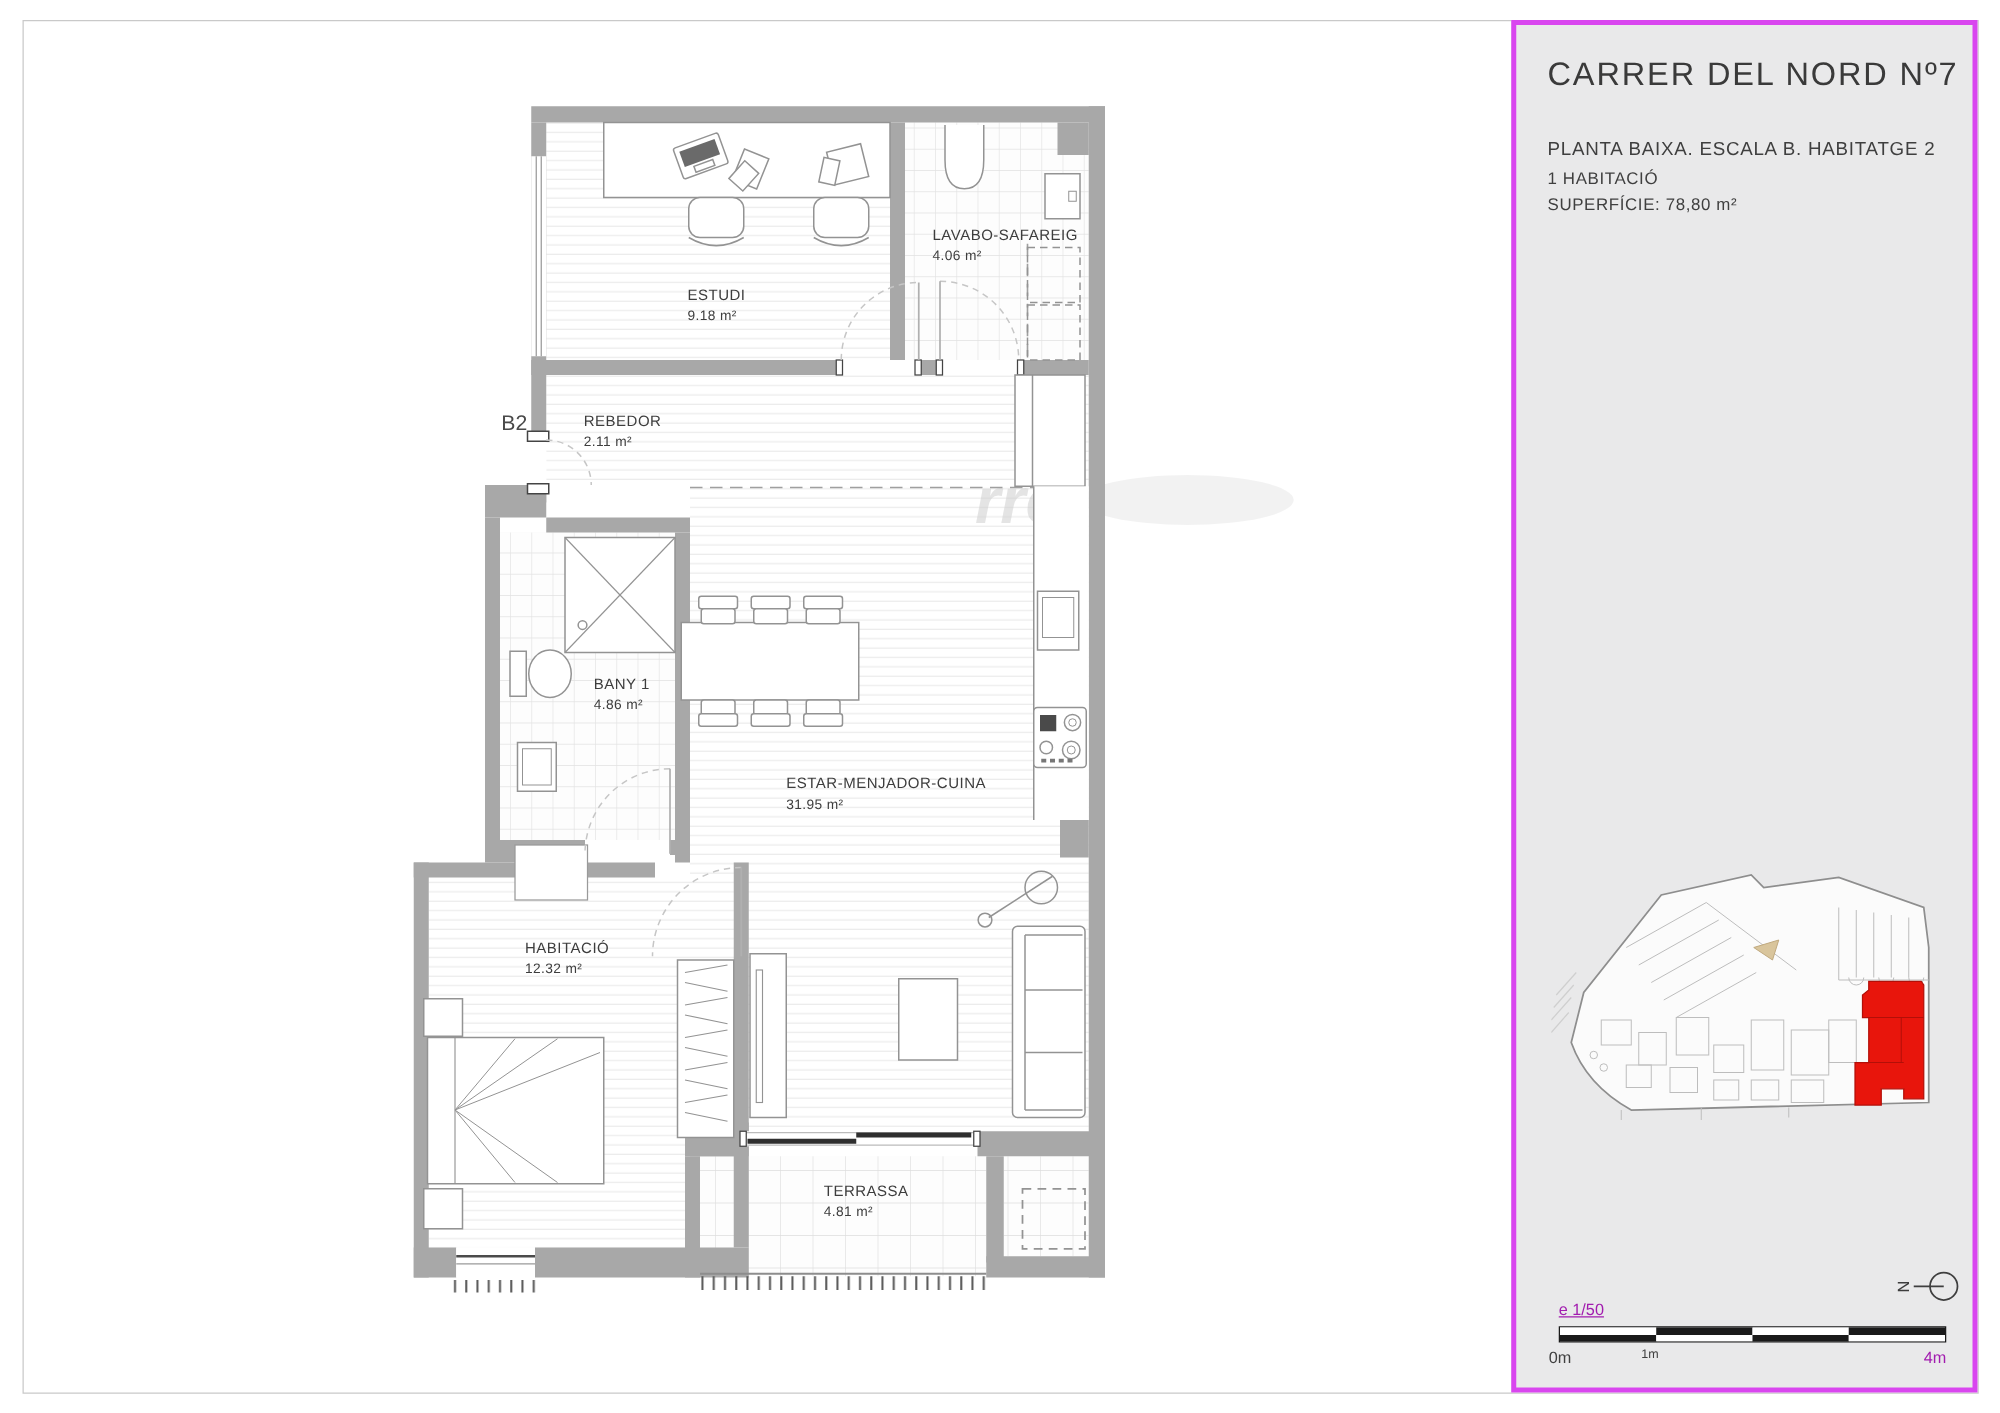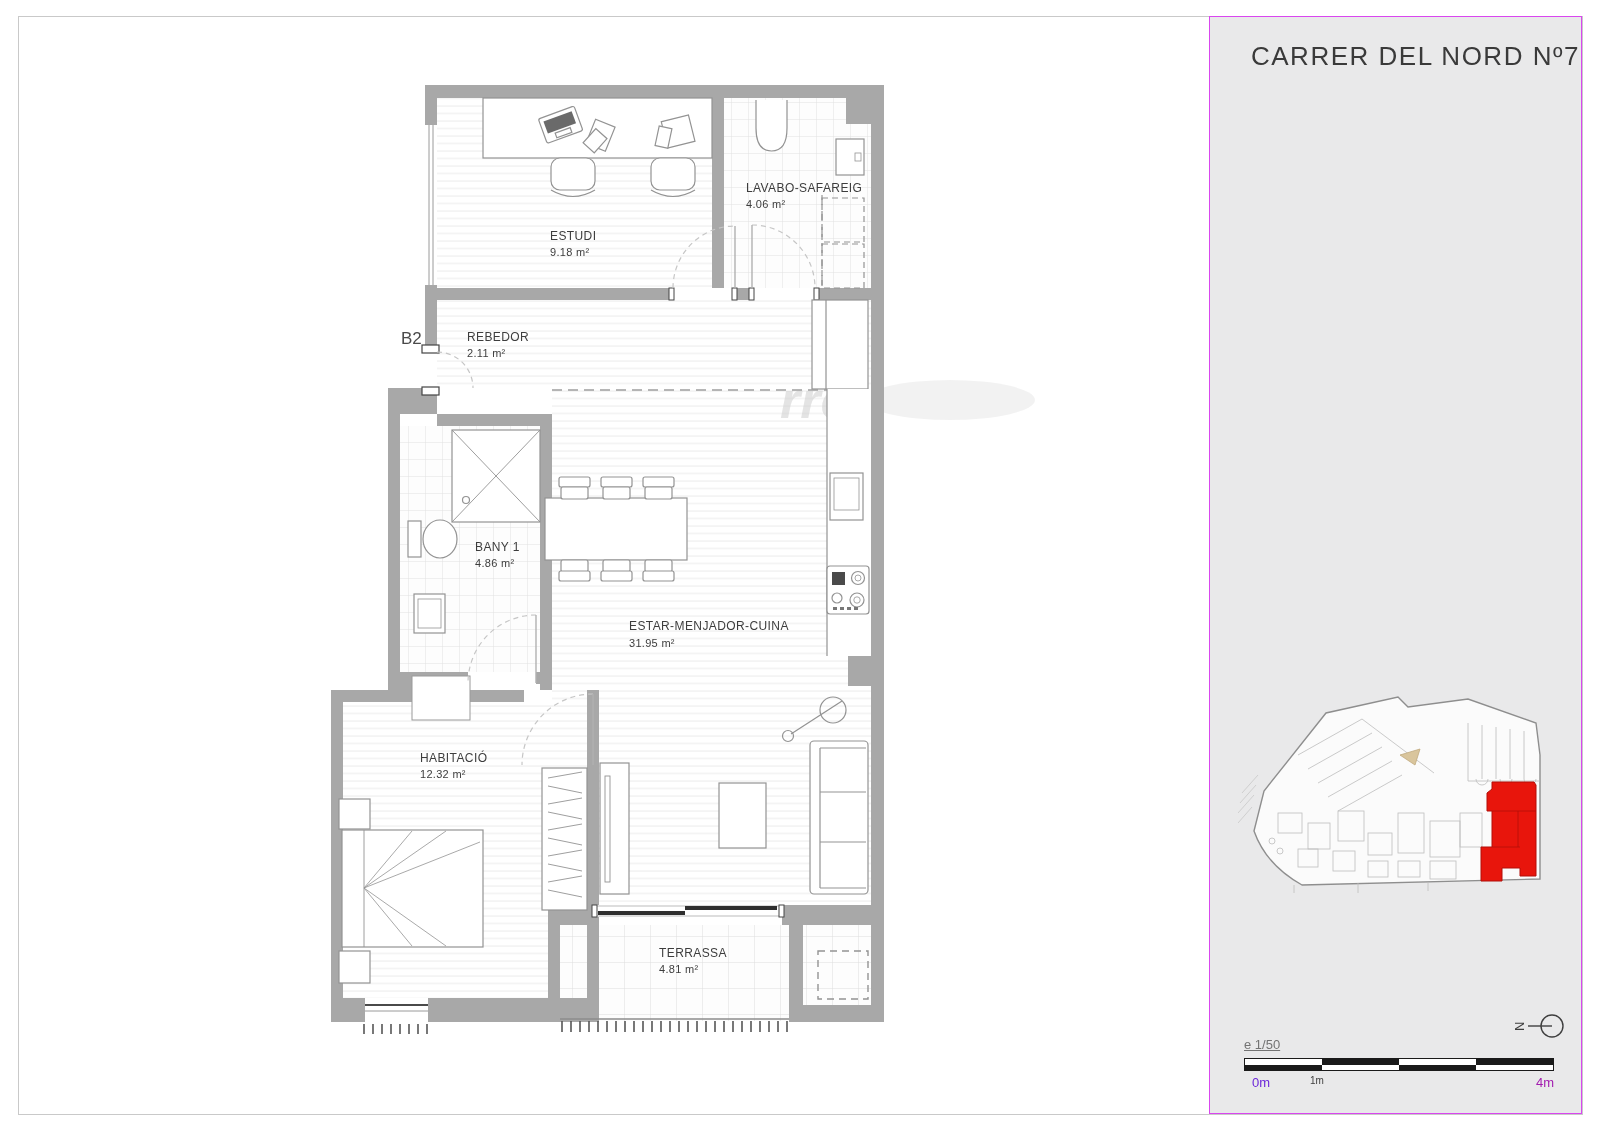--- a/index.html
+++ b/index.html
@@ -1,32 +1,32 @@
 <!DOCTYPE html>
 <html><head>
 <meta charset="utf-8">
 <style>
   html,body{margin:0;padding:0;background:#ffffff;}
   body{width:1600px;height:1130px;position:relative;font-family:"Liberation Sans",sans-serif;overflow:hidden;}
   .page-border{position:absolute;left:18px;top:16px;width:1563px;height:1097px;border:1px solid #c9c9c9;}
   .plan-svg{position:absolute;left:0;top:0;}
   
-  .sidebar{position:absolute;left:1209px;top:16px;width:373px;height:1098px;background:#e9e9ea;border:1px solid #d946ef;box-sizing:border-box;padding-left:16px;}
+  .sidebar{position:absolute;left:1209px;top:16px;width:373px;height:1098px;background:#e9e9ea;border:4px solid #d946ef;box-sizing:border-box;}
   .sb-title{margin:24px 0 0 25px;font-size:26px;letter-spacing:1.5px;font-weight:500;color:#3a3a3a;}
   .sb-sub{margin:36px 0 0 25px;color:#3f3f3f;}
   .sb-line1{font-size:15px;letter-spacing:.6px;margin-bottom:7px;}
   .sb-line2,.sb-line3{font-size:13.5px;letter-spacing:.5px;margin-bottom:6px;}
   .minimap{position:absolute;left:28px;top:676px;}
   .northbox{position:absolute;left:296px;top:990px;}
-  .scale-label{position:absolute;left:34px;top:1020px;font-size:13px;color:#737373;text-decoration:underline;}
+  .scale-label{position:absolute;left:34px;top:1020px;font-size:13px;color:#a21caf;text-decoration:underline;}
   .scalebar{position:absolute;left:34px;top:1041px;width:310px;height:13px;border:1px solid #1a1a1a;box-sizing:border-box;}
   .scalebar .row{display:flex;height:50%;}
   .scalebar .seg{flex:1;}
   .sb-b{background:#1a1a1a;} .sb-w{background:#ffffff;}
-  .tick0{position:absolute;left:26px;top:1058px;font-size:13px;color:#6d28d9;margin-left:16px;}
+  .tick0{position:absolute;left:26px;top:1058px;font-size:13px;color:#404040;}
   .tick1{position:absolute;left:100px;top:1058px;font-size:10px;color:#3f3f3f;}
   .tick4{position:absolute;left:326px;top:1058px;font-size:13px;color:#a21caf;}
   svg text{font-family:"Liberation Sans",sans-serif;fill:#3d3d3d;}
   .room-name{font-size:12px;letter-spacing:.4px;}
   .room-area{font-size:11px;letter-spacing:.3px;}
   .b2{font-size:17px;fill:#4a4a4a;}
   .wm{font-size:52px;font-style:italic;font-weight:bold;fill:#cfcfcf;opacity:.55;}
 </style>
 </head>
 <body>
@@ -290,20 +290,25 @@
     <text class="room-area" x="629" y="647">31.95 m²</text>
     <text class="room-name" x="420" y="762">HABITACIÓ</text>
     <text class="room-area" x="420" y="778">12.32 m²</text>
     <text class="room-name" x="659" y="957">TERRASSA</text>
     <text class="room-area" x="659" y="973">4.81 m²</text>
   </g>
 </svg>
 
 <div class="sidebar">
   <div class="sb-title">CARRER DEL NORD Nº7</div>
+  <div class="sb-sub">
+    <div class="sb-line1">PLANTA BAIXA. ESCALA B. HABITATGE 2</div>
+    <div class="sb-line2">1 HABITACIÓ</div>
+    <div class="sb-line3">SUPERFÍCIE: 78,80 m²</div>
+  </div>
 
   <svg class="minimap" width="316" height="210" viewBox="0 0 316 210">
     <path d="M 16,138 L 26,98 L 88,20 L 160,4 L 170,14 L 230,6 L 298,30 L 302,62 L 302,186 L 64,192 Q 28,172 16,138 Z" fill="#fbfbfb" stroke="#8e8e8e" stroke-width="1.4"></path>
     <g stroke="#bdbdbd" stroke-width="0.8" fill="none">
       <line x1="230" y1="30" x2="230" y2="88"></line>
         <line x1="230" y1="88" x2="302" y2="88"></line>
       <line x1="244" y1="32" x2="244" y2="86"></line>
         <line x1="258" y1="34" x2="258" y2="86"></line>
       <line x1="272" y1="36" x2="272" y2="86"></line>
         <line x1="286" y1="38" x2="286" y2="86"></line>

